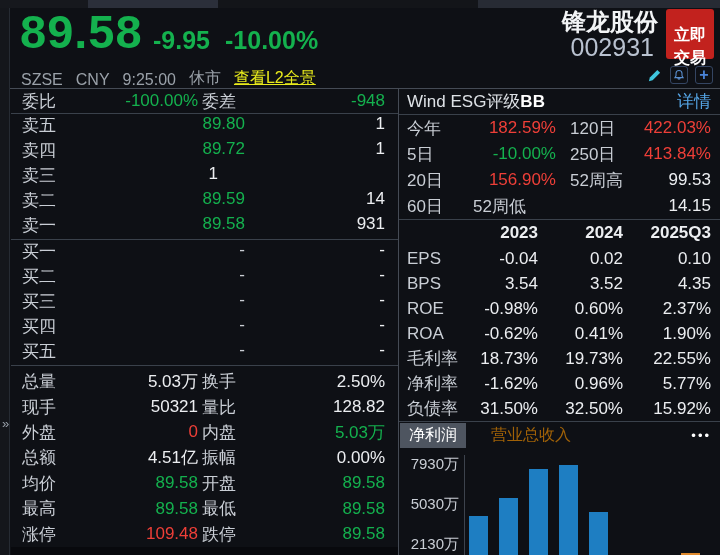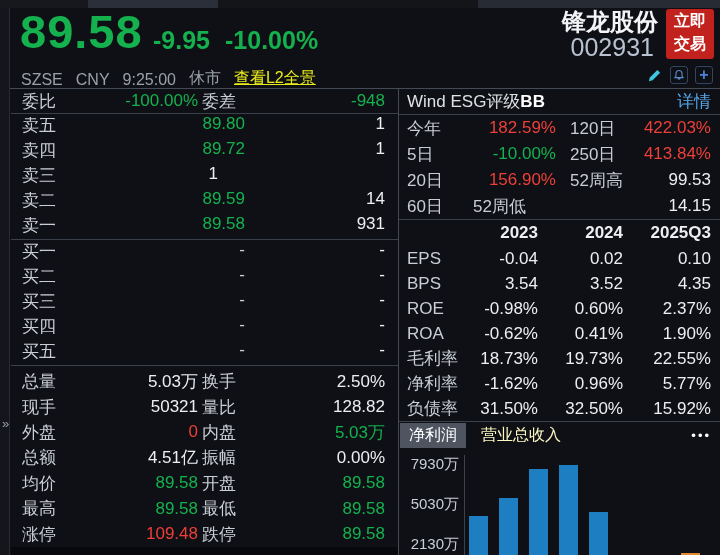--- a/index.html
+++ b/index.html
@@ -17,21 +17,21 @@
   .expander{position:absolute;left:0;top:416px;width:11px;font-size:13px;color:#98a0aa;text-align:center;cursor:pointer}
   .big-price{position:absolute;left:20px;top:4px;font-size:47px;font-weight:bold;color:var(--green);letter-spacing:1px}
   .chg{position:absolute;top:26px;font-size:25px;font-weight:bold;color:var(--green)}
   .chg1{left:153px}.chg2{left:225px}
   .subrow{position:absolute;left:21px;top:68px;font-size:16px;color:var(--dim);display:flex;align-items:flex-end}
   .subrow span{margin-right:13px}
   .l2link{color:var(--yellow);text-decoration:underline;cursor:pointer}
   .stock-name{position:absolute;right:62px;top:6px;font-size:24px;font-weight:bold;color:#f2f4f6;text-align:right}
   .stock-code{position:absolute;right:66px;top:33px;font-size:25px;color:var(--code);text-align:right}
   .trade-btn{position:absolute;left:666px;top:9px;width:48px;height:50px;background:var(--red-btn);
-     border-radius:3px;color:#fff;font-size:16px;font-weight:bold;text-align:center;line-height:23px;padding-top:0;cursor:pointer}
+     border-radius:3px;color:#fff;font-size:16px;font-weight:bold;text-align:center;line-height:23px;padding-top:14px;cursor:pointer}
   .hdr-icons{position:absolute;right:7px;top:66px;display:flex;gap:7px;align-items:center}
   .icon-box{width:18px;height:18px;display:flex;align-items:center;justify-content:center;border-radius:3px;cursor:pointer}
   .bordered{border:1px solid #344562}
   .plus-glyph{color:#4a84d8;font-size:16px;font-weight:bold;line-height:16px}
   .hline{position:absolute;left:10px;right:0;height:1px;background:var(--panel-line)}
   .vline{position:absolute;left:398px;top:88px;bottom:0;width:1px;background:var(--panel-line)}
   .left-panel{position:absolute;left:11px;top:89px;width:387px}
   .right-panel{position:absolute;left:399px;top:89px;width:321px}
   .rule{height:1px;background:#3a414b}
   .lrow{display:flex;align-items:flex-start;height:25px;padding:0 13px 0 11px;font-size:17px}
@@ -54,21 +54,21 @@
   .rrow .lab2{width:70px;margin-left:14px;color:var(--label);flex:none}
   .rrow .val2{flex:1;text-align:right}
   .frow{display:flex;align-items:center;height:25px;padding:0 9px 0 8px;font-size:17px}
   .frow.head{height:26px;font-weight:bold}
   .frow .flab{width:62px;color:var(--label);flex:none}
   .frow .c1{flex:1;text-align:right}
   .frow .c2{width:85px;text-align:right}
   .frow .c3{width:88px;text-align:right}
   .tabs{display:flex;align-items:center;height:25px;padding:1px 9px 0 1px;font-size:16px}
   .tab-active{background:var(--tab-bg);color:#fff;padding:2px 9px;cursor:pointer}
-  .tab{margin-left:15px;color:#fef9c3;cursor:pointer}
+  .tab{margin-left:25px;color:#a16207;cursor:pointer}
   .more-dots{margin-left:auto;color:#fff;font-size:13px;letter-spacing:2px;cursor:pointer}
   .chart{position:relative;height:109px;overflow:hidden}
   .axis{position:absolute;left:65px;top:8px;bottom:0;width:1px;background:#3d434d}
   .tick{position:absolute;left:0;width:60px;text-align:right;font-size:15px;color:var(--label)}
   .bar{position:absolute;width:19px}
   .v-green{color:var(--green)}.v-red{color:var(--red)}.v-white{color:var(--white)}
   .dash{color:#c9cdd3}
 </style>
 </head>
 <body>

